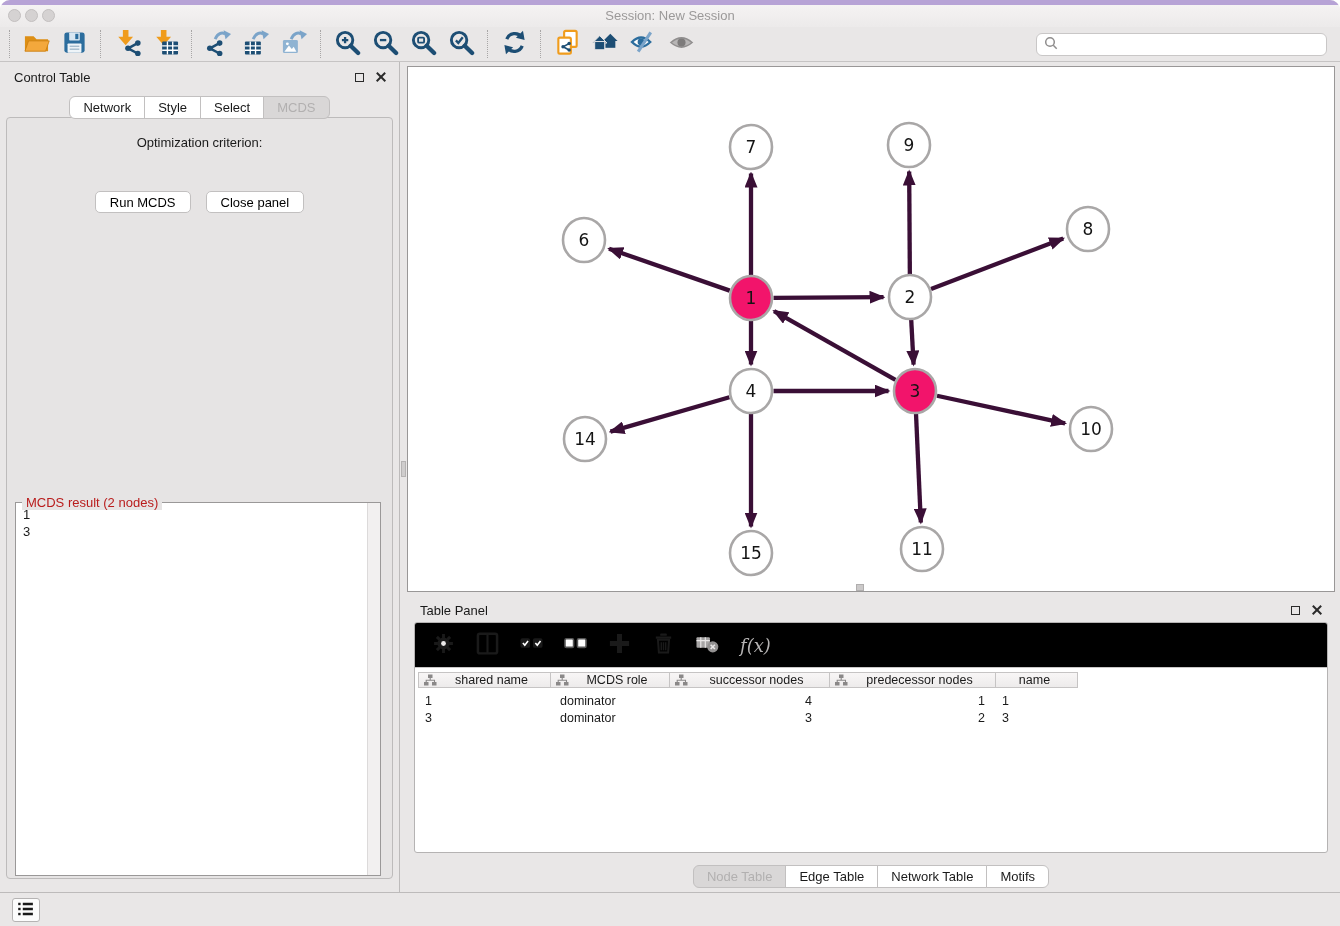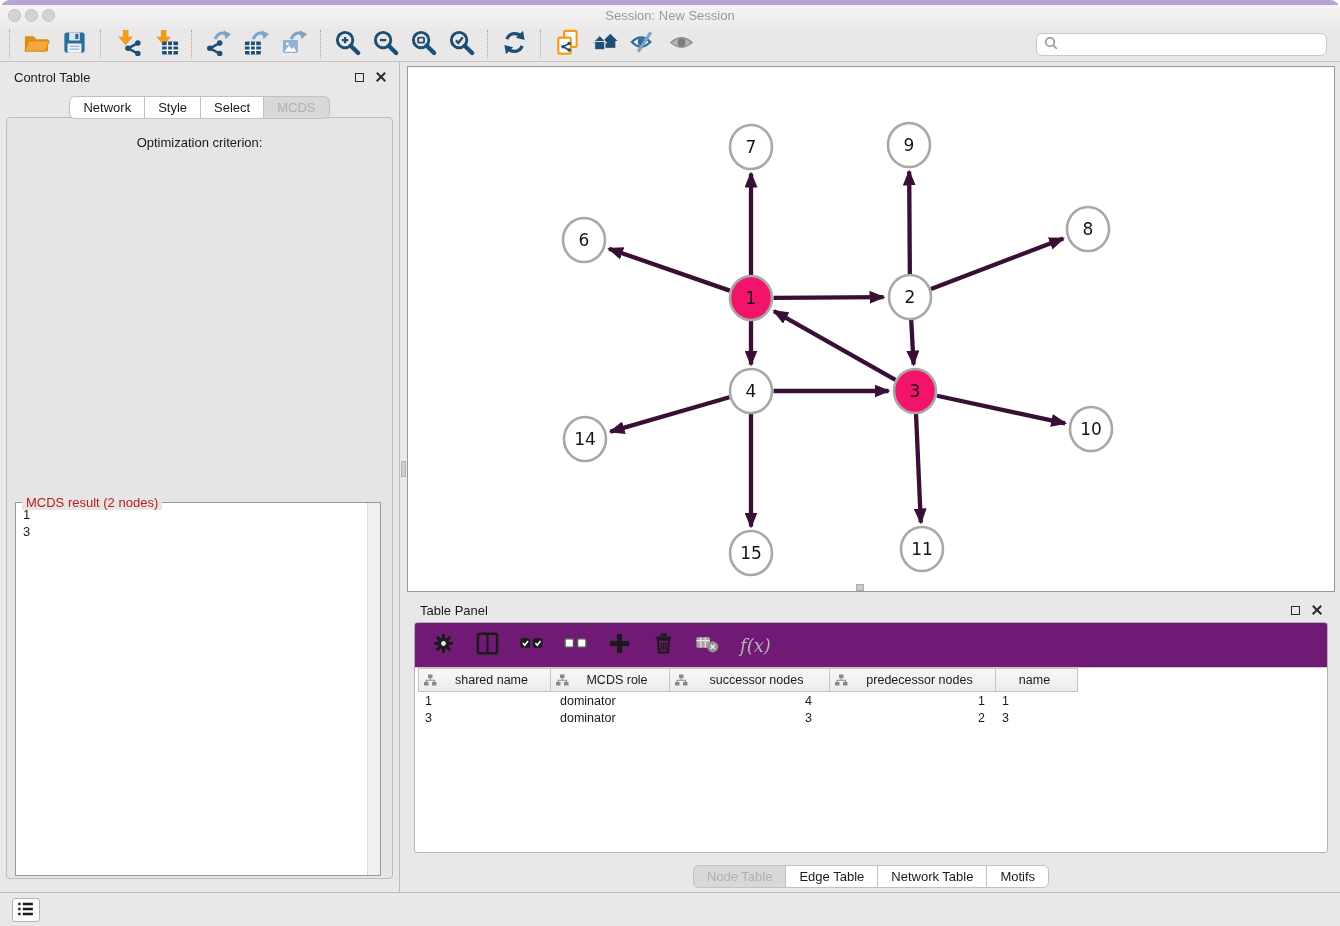--- a/index.html
+++ b/index.html
@@ -63,26 +63,26 @@
   .nw-light.min::before{content:"\2212";}
   .nw-light.max{left:46px;background:#3cc84b;border:1px solid #2fae3e;color:#0d5c17;}
   .nw-light.max::before{content:"+";}
   .nw-canvas{position:absolute;left:0;top:22px;right:0;bottom:0;}
   .nw-canvas svg{width:100%;height:100%;display:block;}
   #nw-grip{position:absolute;left:448px;bottom:0px;width:8px;height:7px;background:#cbc9c9;border:1px solid #b0aeae;}
   
   #table-panel{position:absolute;left:407px;top:595px;width:928px;height:297px;}
   .tp-content{position:absolute;left:7px;right:7px;top:27px;height:231px;background:#fff;
               border:1px solid #b5b3b3;border-radius:3px;overflow:hidden;}
-  .tp-toolbar{height:45px;background:#701a75;border-bottom:1px solid #c9c7c7;display:flex;align-items:center;
+  .tp-toolbar{height:45px;background:#000000;border-bottom:1px solid #c9c7c7;display:flex;align-items:center;
               padding-left:17px;gap:21px;}
   .ti-btn{display:flex;align-items:center;justify-content:center;background:transparent;border:none;padding:0;}
   .ti-btn svg{width:23px;height:23px;}
   .fx-label{font-family:"DejaVu Serif",serif;font-style:italic;font-size:18px;color:#b5b3b3;}
-  .t-head{display:flex;height:24px;margin-left:3px;}
+  .t-head{display:flex;height:24px;margin-left:3px;align-items:center;}
   .th{background:linear-gradient(#f8f6f6,#edebeb);border:1px solid #c6c4c4;border-left:none;
       display:flex;align-items:center;font-size:12.5px;color:#1a1a1a;}
   .th:first-child{border-left:1px solid #c6c4c4;}
   .th .hico{margin-left:5px;display:flex;}
   .th .lbl{flex:1;text-align:center;padding-right:4px;}
   .t-row{display:flex;height:17px;font-size:12.5px;align-items:center;margin-left:3px;color:#1a1a1a;}
   .td{overflow:hidden;white-space:nowrap;}
   .tp-tabs{position:absolute;left:0;right:0;bottom:4px;display:flex;justify-content:center;}
   
   #status-bar{position:absolute;left:0;bottom:0;right:0;height:34px;background:#e9e7e7;border-top:1px solid #bdbbbb;}
@@ -272,20 +272,24 @@
       <button class="close-btn"></button>
     </div>
     <div class="cp-tabs" id="cp-tabs">
         <span class="tab first">Network</span>
         <span class="tab">Style</span>
         <span class="tab">Select</span>
         <span class="tab last active">MCDS</span>
       </div>
     <div class="cp-content">
       <div class="opt-label">Optimization criterion:</div>
+      <div class="btn-row">
+        <button class="btn">Run MCDS</button>
+        <button class="btn">Close panel</button>
+      </div>
       <div class="result-box">
         <span class="result-legend">MCDS result (2 nodes)</span>
         <div class="result-border">
           <div class="result-list" id="mcds-list">
               <div class="result-item">1</div>
               <div class="result-item">3</div>
             </div>
           <div class="result-scroll"></div>
         </div>
       </div>

